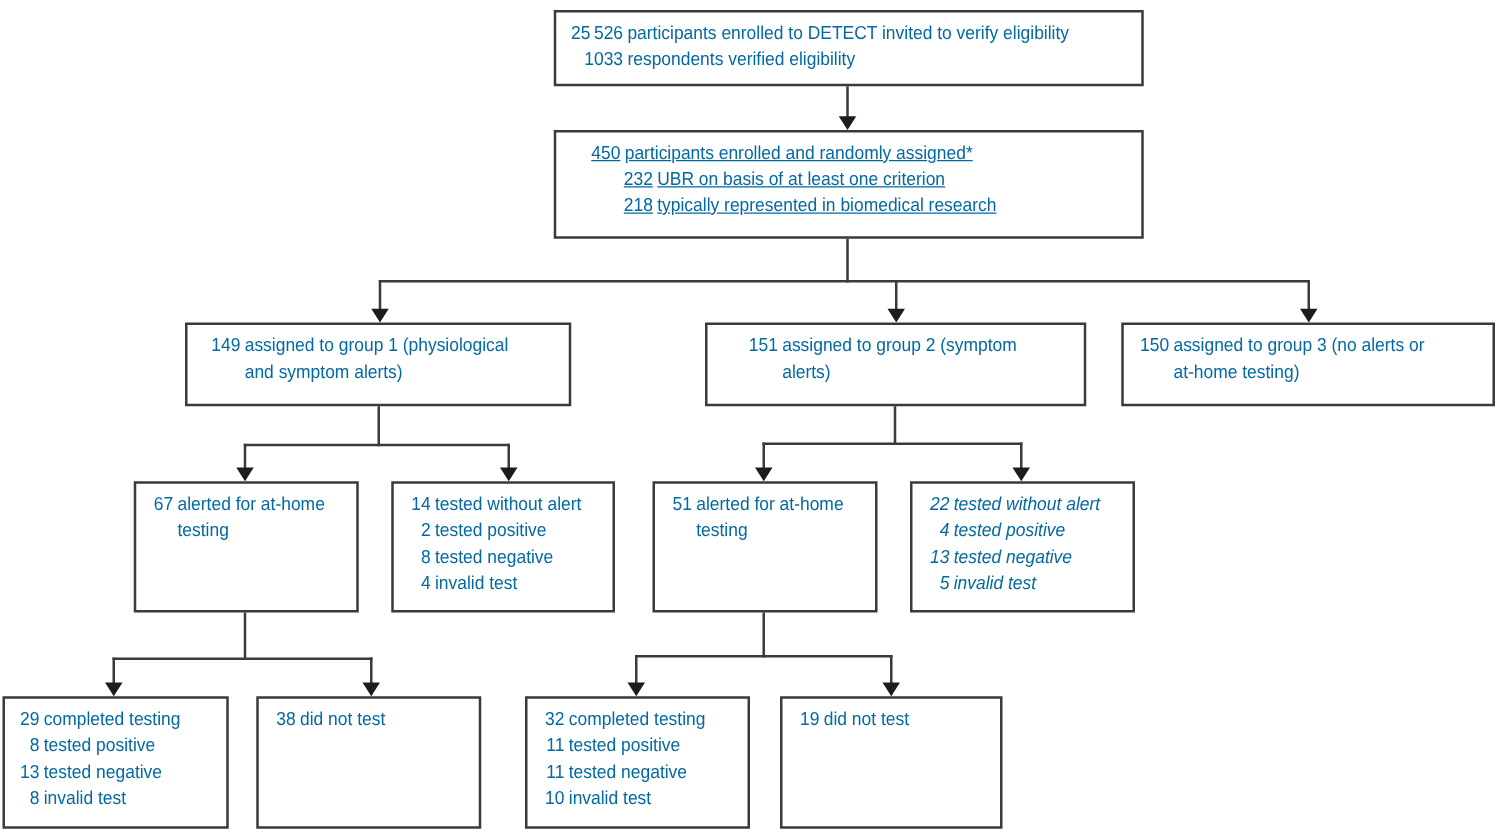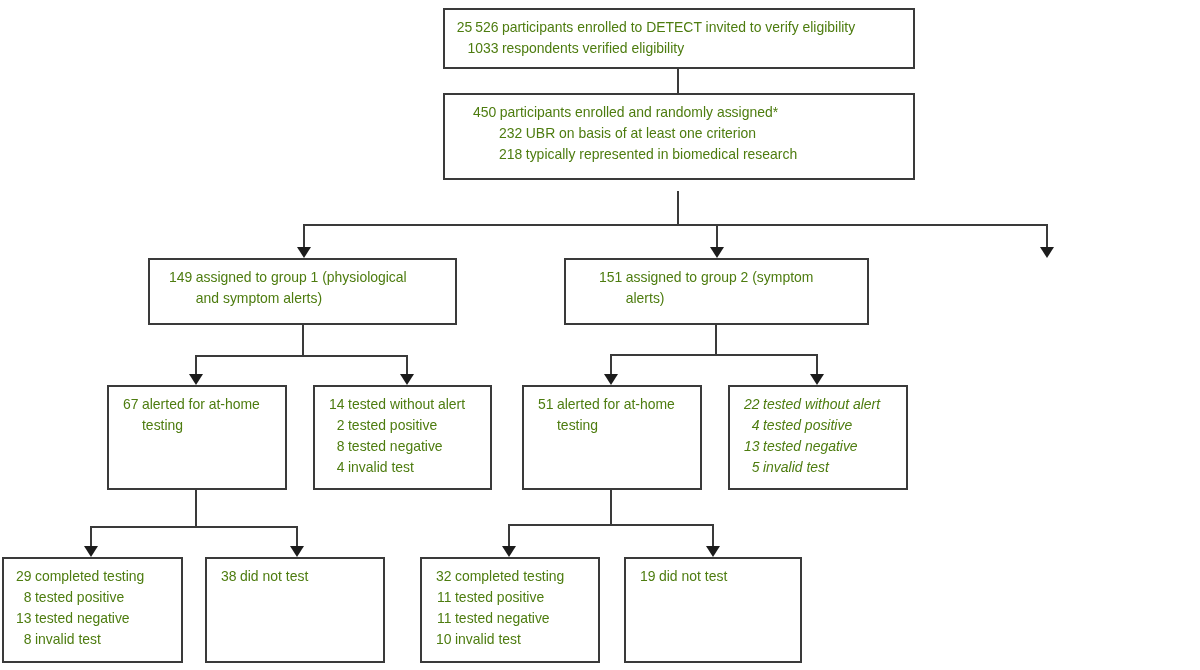--- a/index.html
+++ b/index.html
@@ -1,33 +1,33 @@
 <!DOCTYPE html>
 <html><head>
 <meta charset="utf-8">
 <style>
   html,body{margin:0;padding:0;background:#ffffff;}
   #canvas{
     position:relative;width:1200px;height:670px;background:#ffffff;overflow:hidden;
     font-family:"Liberation Sans","DejaVu Sans",sans-serif;
-    color:#4d7c0f;font-size:15px;line-height:21px;
+    color:#0369a1;font-size:15px;line-height:21px;
   }
   .box{
     position:absolute;box-sizing:border-box;background:#ffffff;
     border:2px solid #3a3a3a;padding:6px 6px 0 14px;
   }
   .line{display:flex;transform:scaleX(.93);transform-origin:left center;white-space:nowrap;}
   .num{flex:none;text-align:right;margin-right:.45ch;}
   .nw2 .num{min-width:2ch;}
   .nw3 .num{min-width:3ch;}
   .nw6 .num{min-width:5.6ch;}
   .sub{margin-left:1.7em;}
   
   #box-invite{left:443px;top:8px;width:472px;height:61px;padding-left:10px;}
-  #box-random{left:443px;top:93px;width:472px;height:87px;padding-left:28px;}
+  #box-random{left:443px;top:104px;width:472px;height:87px;padding-left:28px;text-decoration:underline;}
   #box-group1{left:148px;top:258px;width:309px;height:67px;padding-left:19px;}
   #box-group2{left:564px;top:258px;width:305px;height:67px;padding-left:33px;}
   #box-group3{left:897px;top:258px;width:299px;height:67px;padding-left:13px;}
   #box-g1-alerted{left:107px;top:385px;width:180px;height:105px;}
   #box-g1-noalert{left:313px;top:385px;width:179px;height:105px;}
   #box-g2-alerted{left:522px;top:385px;width:180px;height:105px;}
   #box-g2-noalert{left:728px;top:385px;width:180px;height:105px;font-style:italic;}
   #box-g1-completed{left:2px;top:557px;width:181px;height:106px;padding-left:12px;}
   #box-g1-nottest{left:205px;top:557px;width:180px;height:106px;}
   #box-g2-completed{left:420px;top:557px;width:180px;height:106px;}
@@ -100,20 +100,30 @@
     <div class="line">
       <span class="num">151</span>
       <span class="txt">assigned to group 2 (symptom</span>
     </div>
     <div class="line">
       <span class="num"></span>
       <span class="txt">alerts)</span>
     </div>
   </div>
 
+  <div class="box nw3" id="box-group3">
+    <div class="line">
+      <span class="num">150</span>
+      <span class="txt">assigned to group 3 (no alerts or</span>
+    </div>
+    <div class="line">
+      <span class="num"></span>
+      <span class="txt">at-home testing)</span>
+    </div>
+  </div>
 
   <div class="vline" style="left:302px;top:325px;height:32px;"></div>
   <div class="hline" style="left:195px;top:355px;width:213px;"></div>
   <div class="vline" style="left:195px;top:355px;height:21px;"></div>
   <div class="vline" style="left:406px;top:355px;height:21px;"></div>
   <div class="arrow" style="left:189px;top:374px;"></div>
   <div class="arrow" style="left:400px;top:374px;"></div>
 
   <div class="vline" style="left:715px;top:325px;height:31px;"></div>
   <div class="hline" style="left:610px;top:354px;width:208px;"></div>

